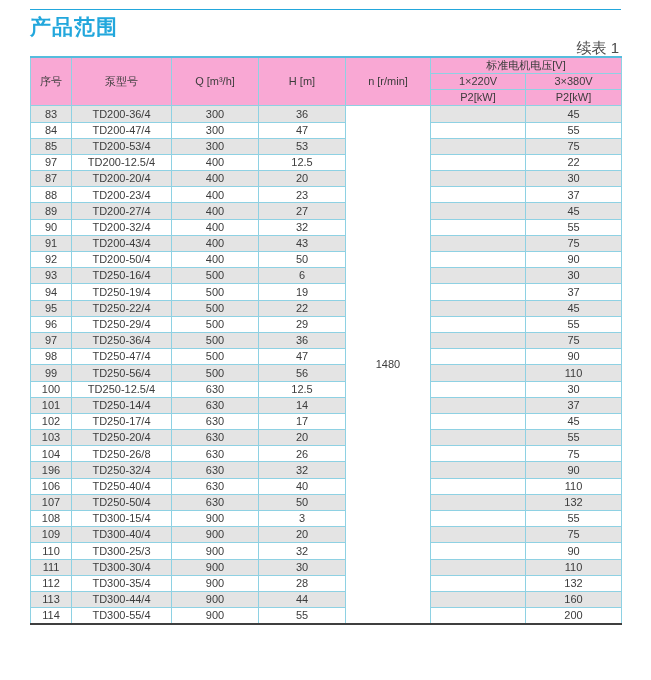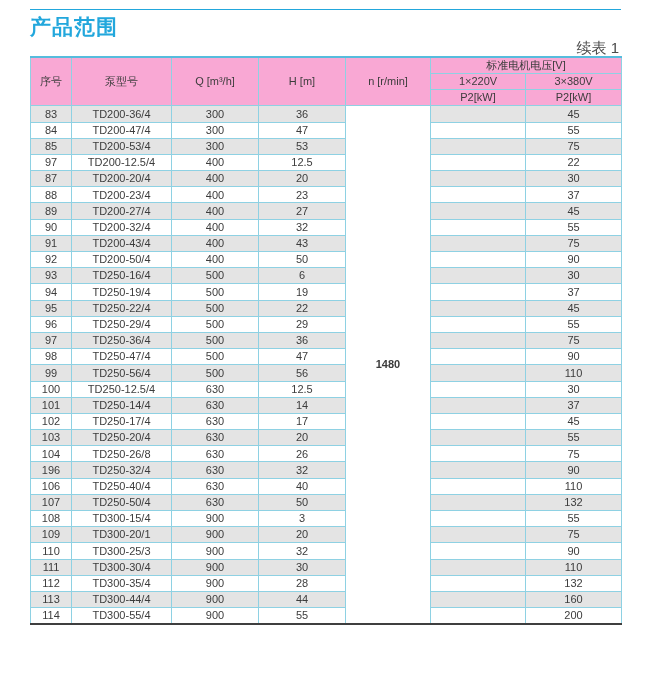--- a/index.html
+++ b/index.html
@@ -35,21 +35,21 @@
   }
   table.spec td{
     border:1px solid var(--grid);
     text-align:center;vertical-align:middle;
     padding:0 2px;height:16.2px;line-height:1.15;
     overflow:hidden;white-space:nowrap;
   }
   thead td{background:#f9a8d4;height:16px;margin-left:45px;}
   .multiline{white-space:pre-line;}
   tbody tr:nth-child(odd) td{background:var(--stripe);}
-  tbody td.n-cell{background:#ffffff !important;vertical-align:middle;font-weight:bold;}
+  tbody td.n-cell{background:#ffffff !important;vertical-align:middle;}
 </style>
 </head>
 <body>
 
 <div class="page">
   <div class="top-rule"></div>
   <h1 class="page-title">产品范围</h1>
   <div class="cont-note">续表 1</div>
 
   <table class="spec">
@@ -288,21 +288,21 @@
         <tr>
           <td>108</td>
           <td>TD300-15/4</td>
           <td>900</td>
           <td>3</td>
           <td></td>
           <td>55</td>
         </tr>
         <tr>
           <td>109</td>
-          <td>TD300-20/1</td>
+          <td>TD300-40/4</td>
           <td>900</td>
           <td>20</td>
           <td></td>
           <td>75</td>
         </tr>
         <tr>
           <td>110</td>
           <td>TD300-25/3</td>
           <td>900</td>
           <td>32</td>

